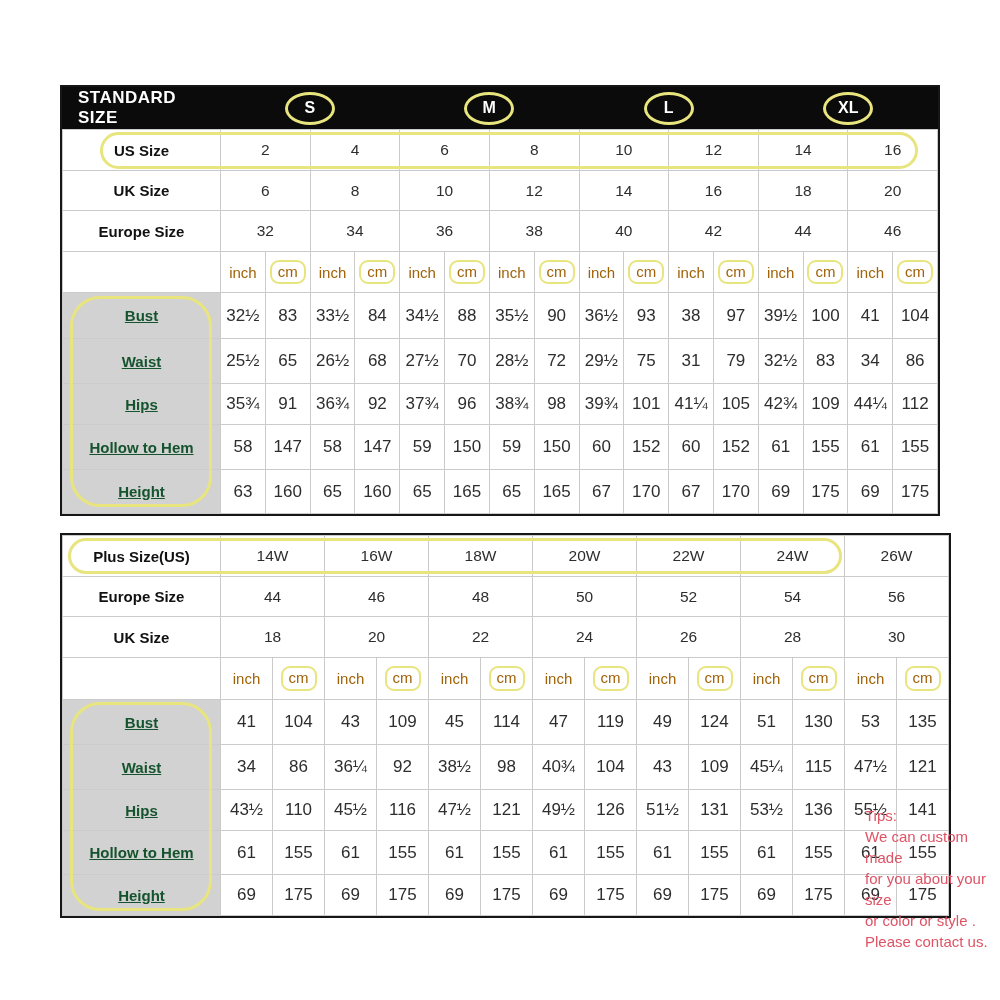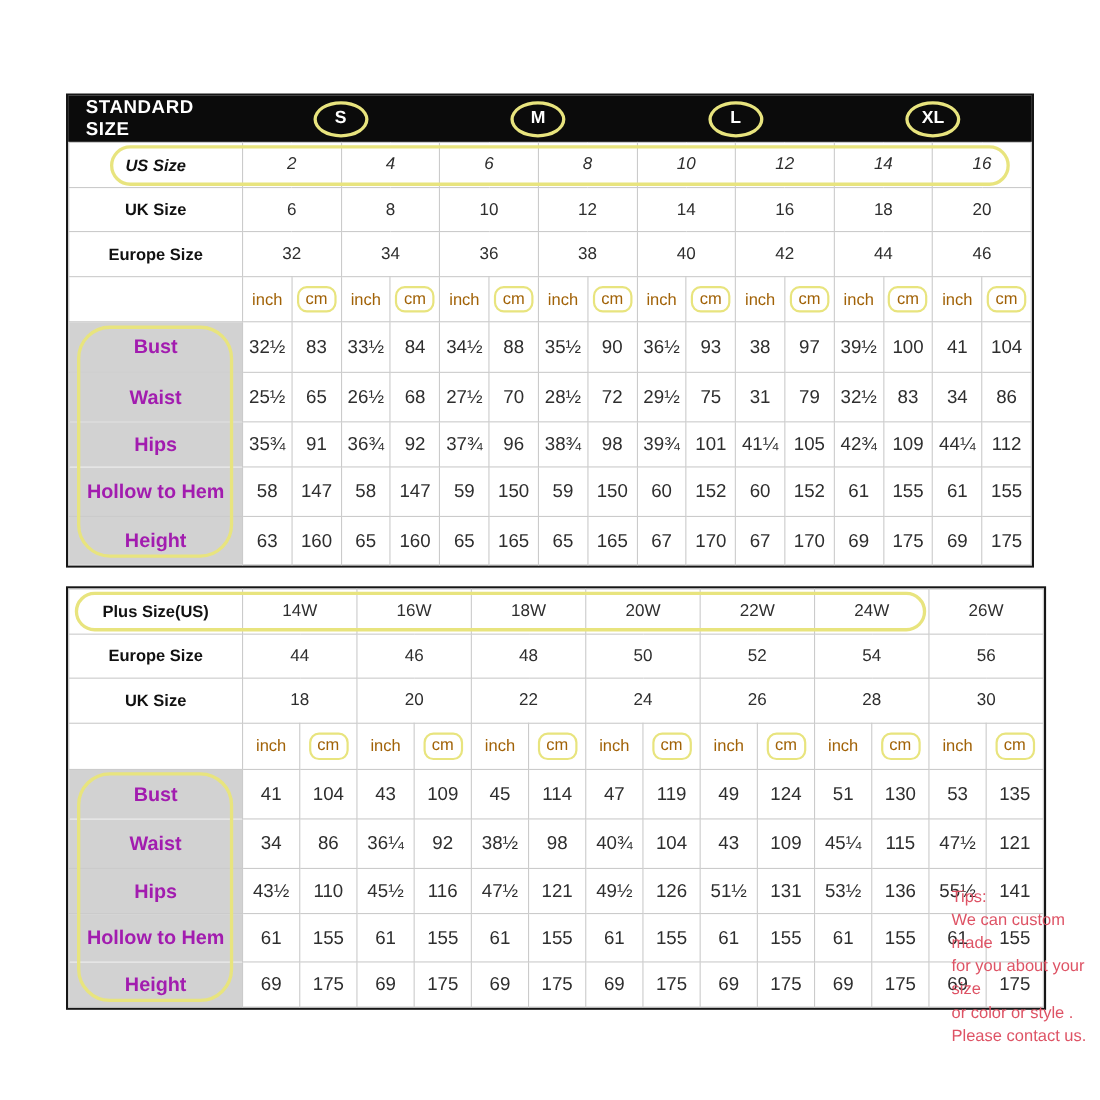--- a/index.html
+++ b/index.html
@@ -25,21 +25,21 @@
   .bar-group{flex:1;display:flex;justify-content:center;align-items:center;}
   .ellipse{min-width:50px;height:33px;padding:0 10px;border:3px solid var(--hl);border-radius:50%;
            display:flex;align-items:center;justify-content:center;color:#fff;font-weight:bold;font-size:16px;}
 
   table{border-collapse:collapse;table-layout:fixed;width:100%;}
   td{border:1px solid var(--line);text-align:center;vertical-align:middle;color:var(--ink);overflow:hidden;}
   td.row-label{font-weight:bold;font-size:15px;color:#111;}
   td.hdr-val{font-size:15.5px;}
   td.unit-cell{font-size:15px;color:#a16207;}
   td.meas-val{font-size:17px;}
-  td.meas-label{background:var(--gray);font-weight:bold;font-size:18px;color:#a21caf;}
+  td.meas-label{background:var(--gray);font-weight:bold;font-size:15px;color:#14532d;text-decoration:underline;}
   .cm-box{display:inline-block;border:2px solid var(--hl);border-radius:9px;padding:2px 6px;line-height:1.1;}
 
   .overlay{position:absolute;border:3px solid var(--hl);pointer-events:none;background:transparent;}
   .ov-usrow{left:38px;top:45px;width:818px;height:37px;border-radius:19px;}
   .ov-std-labels{left:8px;top:209px;width:142px;height:211px;border-radius:30px;}
   .ov-plusrow{left:6px;top:3px;width:774px;height:36px;border-radius:19px;}
   .ov-plus-labels{left:8px;top:167px;width:142px;height:209px;border-radius:30px;}
 
   .tips{position:absolute;left:853px;top:805px;width:146px;color:var(--red);font-size:15px;line-height:21px;padding-left:12px;}
 </style>
@@ -78,21 +78,21 @@
           <col>
           <col>
           <col>
           <col>
           <col>
           <col>
           <col>
           <col>
         </colgroup>
       <tbody id="std-body">
-          <tr style="height: 41px; font-style: italic;">
+          <tr style="height: 41px;">
             <td class="row-label">US Size</td>
             <td class="hdr-val" colspan="2">2</td>
             <td class="hdr-val" colspan="2">4</td>
             <td class="hdr-val" colspan="2">6</td>
             <td class="hdr-val" colspan="2">8</td>
             <td class="hdr-val" colspan="2">10</td>
             <td class="hdr-val" colspan="2">12</td>
             <td class="hdr-val" colspan="2">14</td>
             <td class="hdr-val" colspan="2">16</td>
           </tr>

